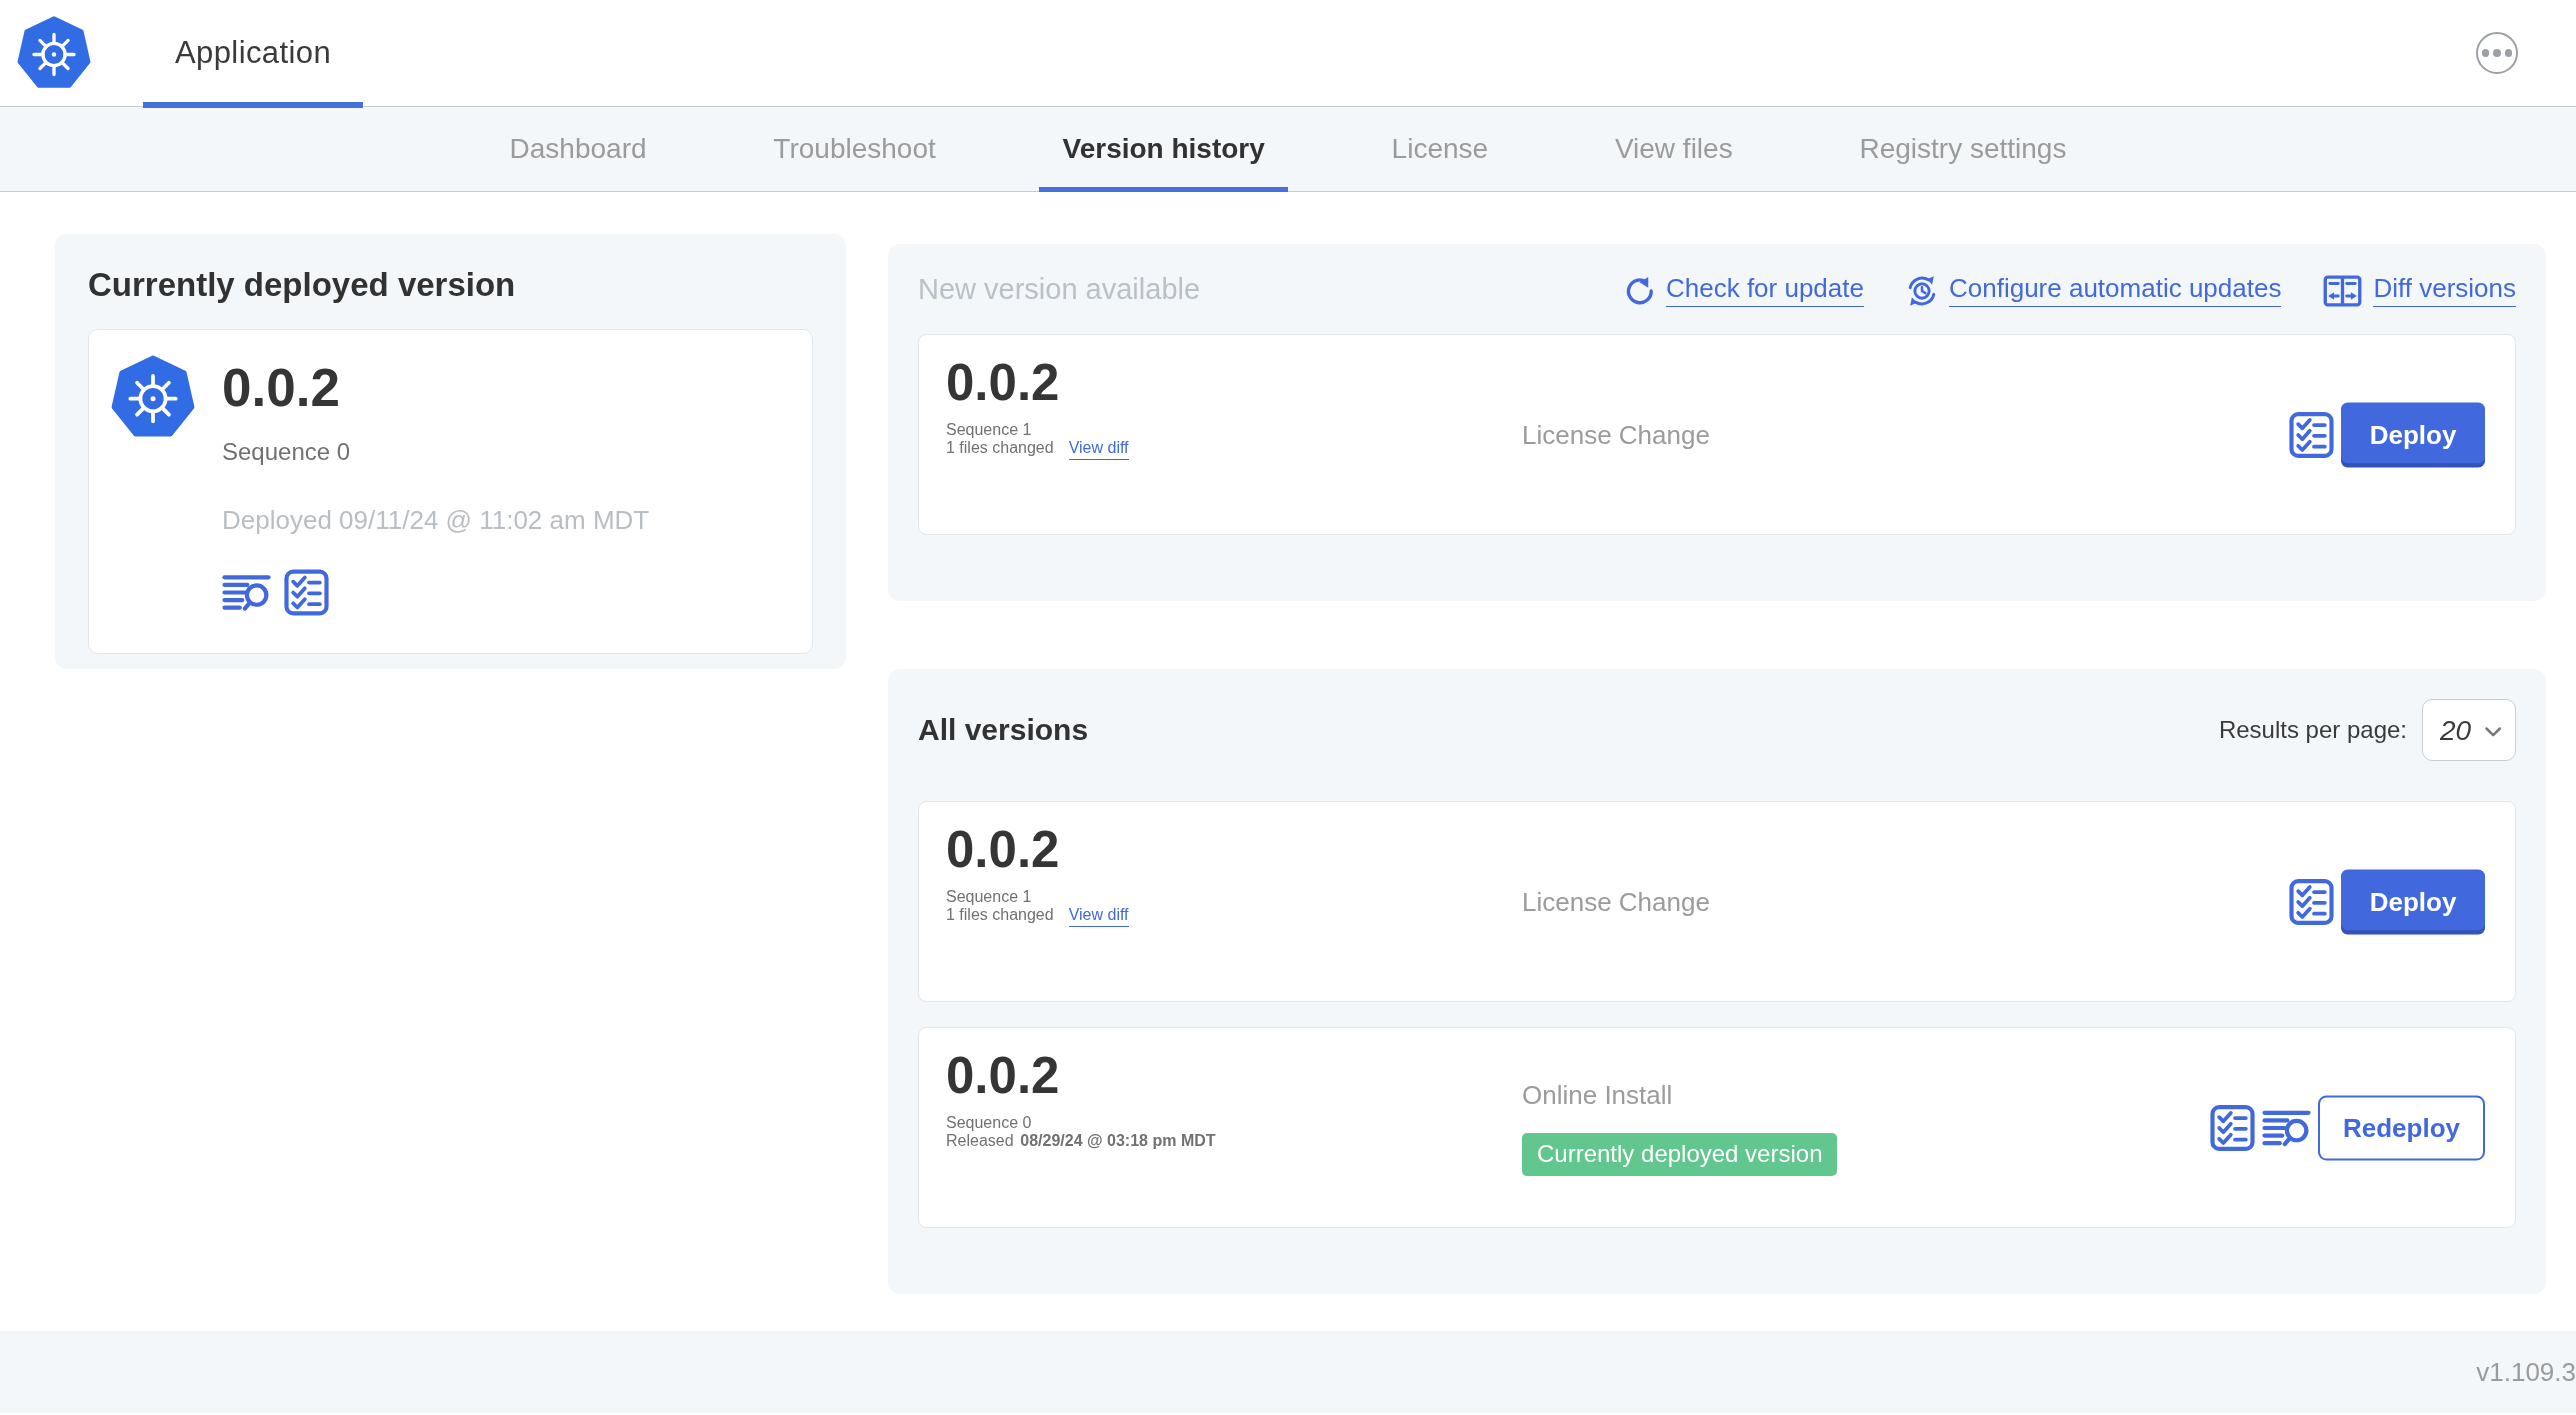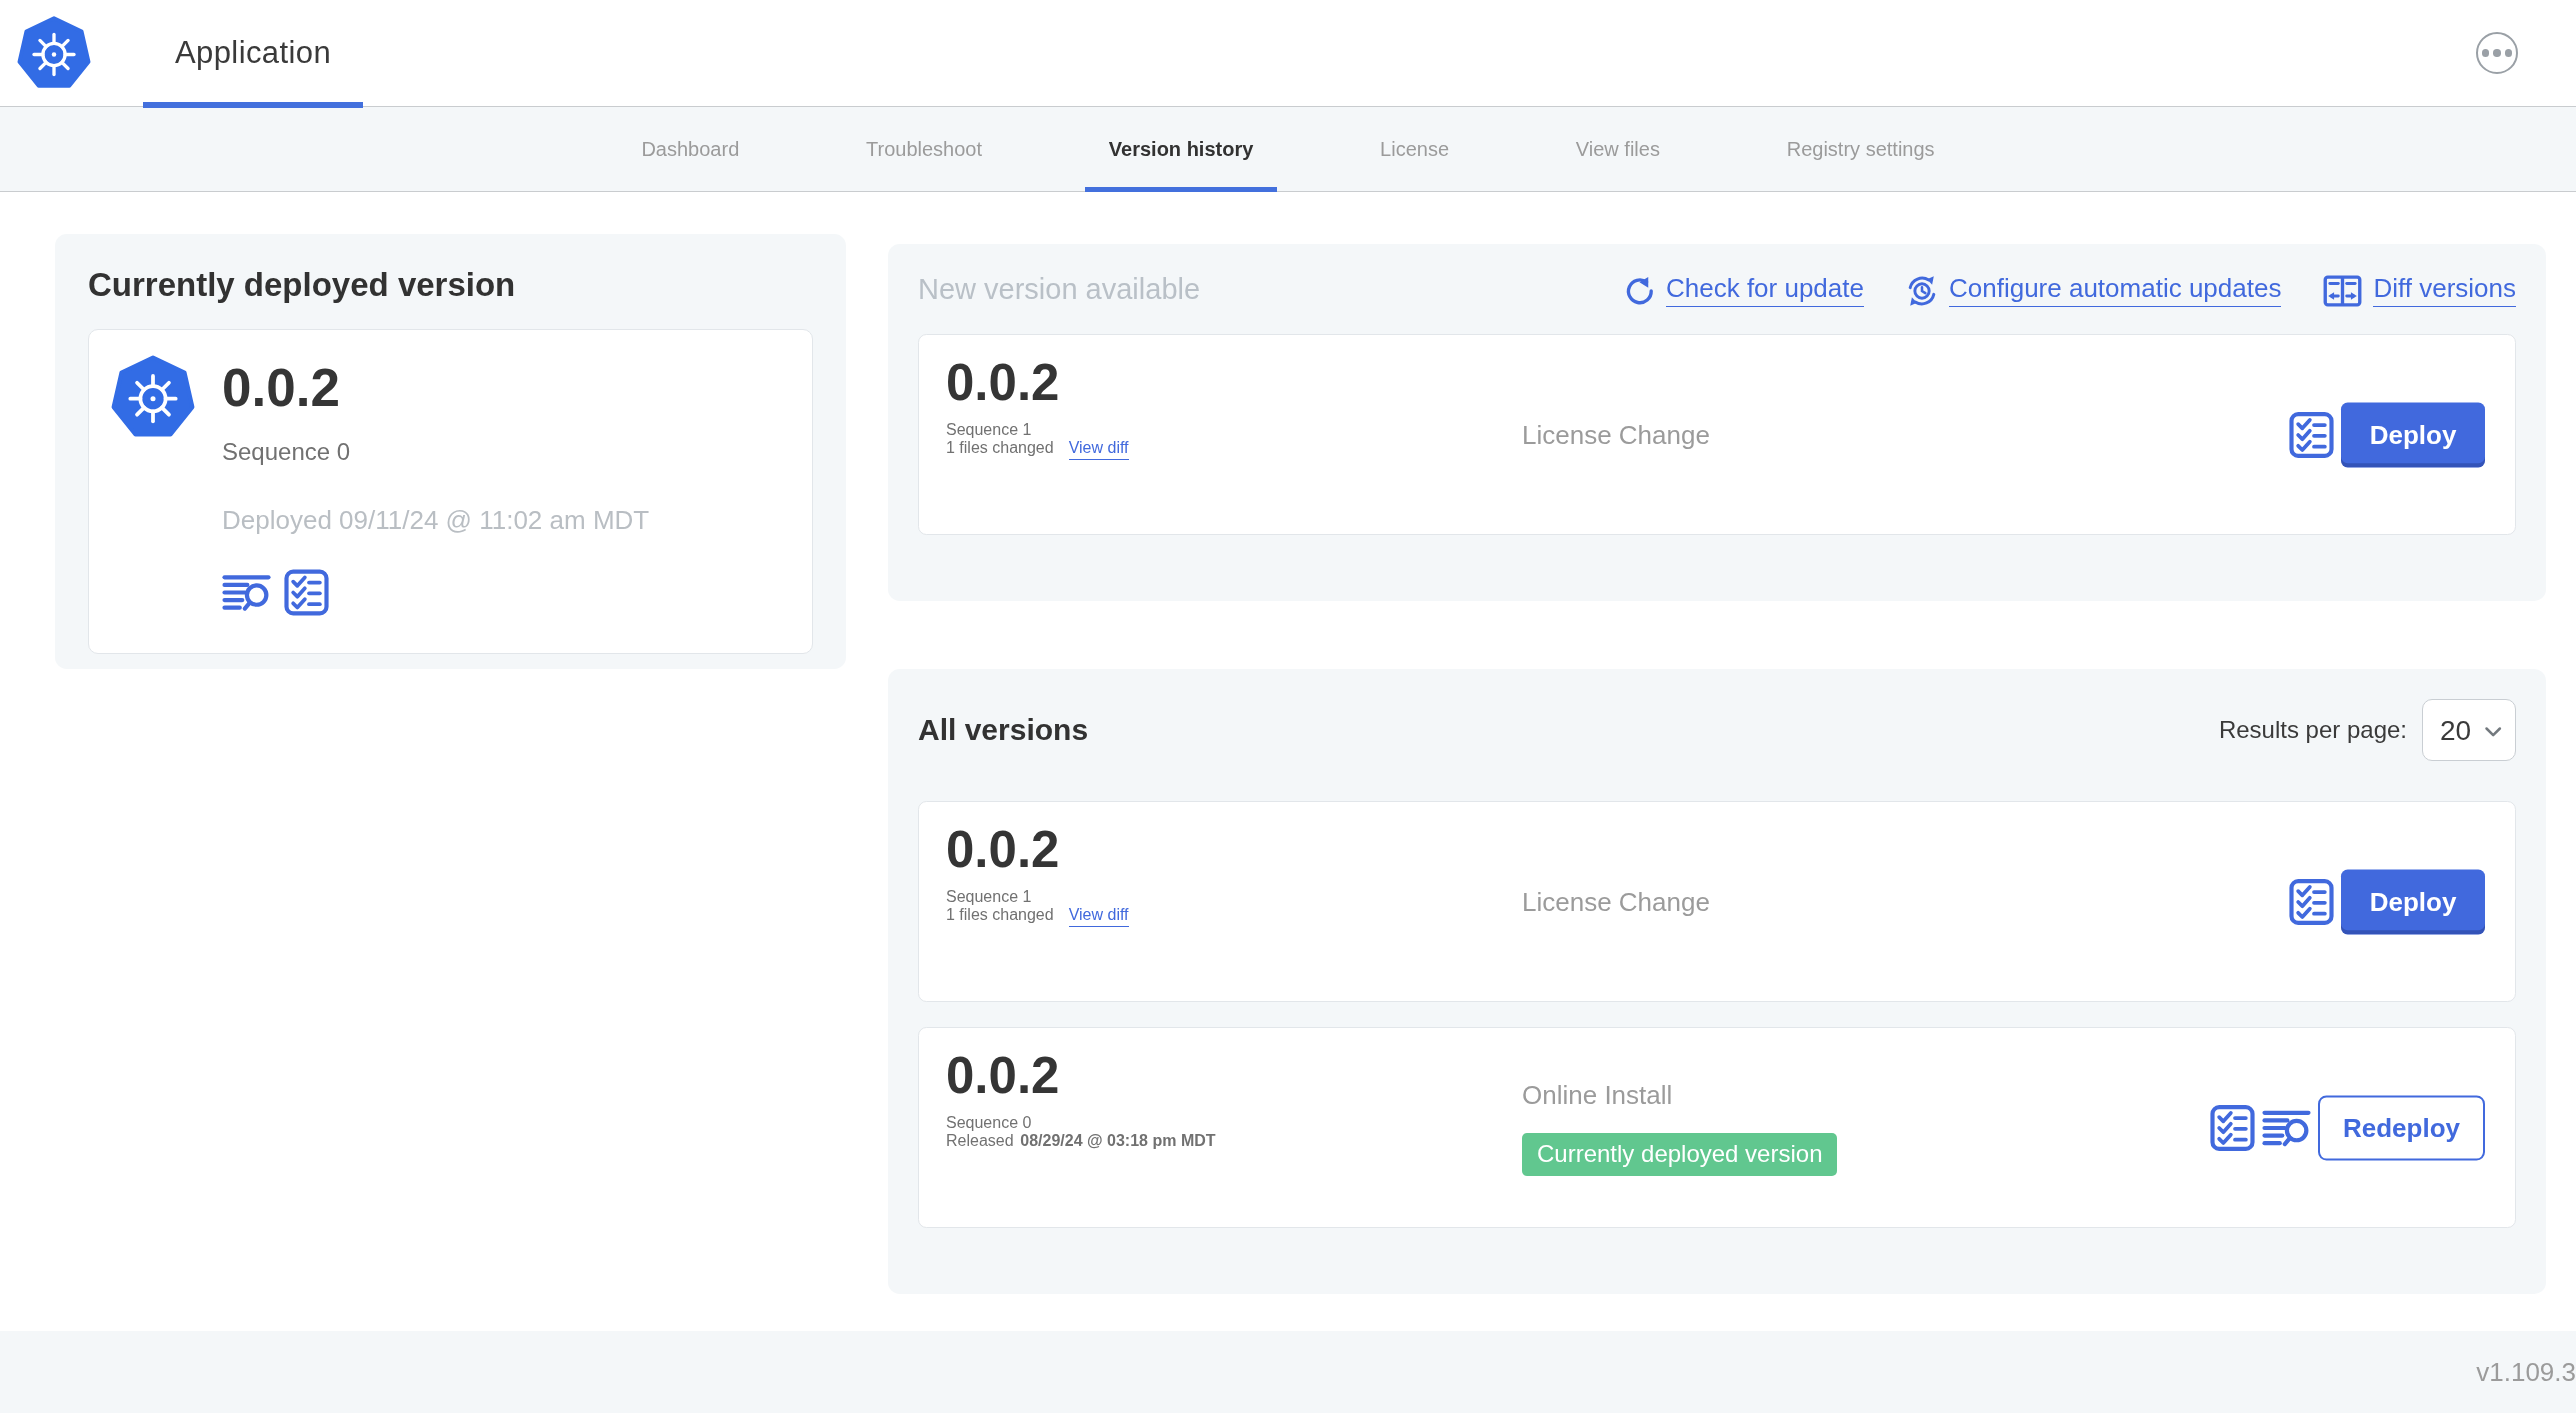--- a/index.html
+++ b/index.html
@@ -51,21 +51,21 @@
     background: #f4f7f9;
     border-bottom: 1.7px solid #c9cccf;
     display: flex;
     justify-content: center;
     gap: 80px;
   }
   .subnav .tab {
     height: 100%;
     display: flex; align-items: center;
     padding: 0 23.4px;
-    font-size: 20px;
+    font-size: 28px;
     font-weight: 500;
     color: #9b9b9b;
     position: relative;
     cursor: pointer;
     white-space: nowrap;
   }
   .subnav .tab.active { color: #323232; font-weight: 700; }
   .subnav .tab.active .active-underline {
     position: absolute; left: 0; right: 0; bottom: -1.7px; height: 5.9px; background: #4370dd;
   }
@@ -101,21 +101,21 @@
   .panel.allver { left: 888px; top: 477px; width: 1658px; height: 625px; padding: 30px 30px; }
   .panel.allver h2 { font-size: 30px; font-weight: 700; color: #323232; }
   .results { margin-left: auto; display: flex; align-items: center; gap: 15px; }
   .results .rlabel { font-size: 24px; color: #3a3a3a; }
   .select-wrap { position: relative; }
   .select-wrap select {
     appearance: none; -webkit-appearance: none;
     width: 94px; height: 62px;
     border: 1.7px solid #c9ced3; border-radius: 10px; background: #fff;
     font-family: "Liberation Sans", sans-serif;
-    font-size: 28px; color: #3a3a3a; padding: 0 0 0 17px; cursor: pointer;
+    font-size: 28px; color: #3a3a3a; padding: 0 0 0 17px; cursor: pointer; font-style: italic;
   }
   .select-wrap .chev { position: absolute; right: 13.4px; top: 27px; pointer-events: none; }
 
   .rows { margin-top: 40px; display: flex; flex-direction: column; gap: 25px; }
 
   
   .vrow {
     position: relative;
     background: #fff; border: 0.8px solid #e2e6ea; border-radius: 8.4px;
     height: 201px;

